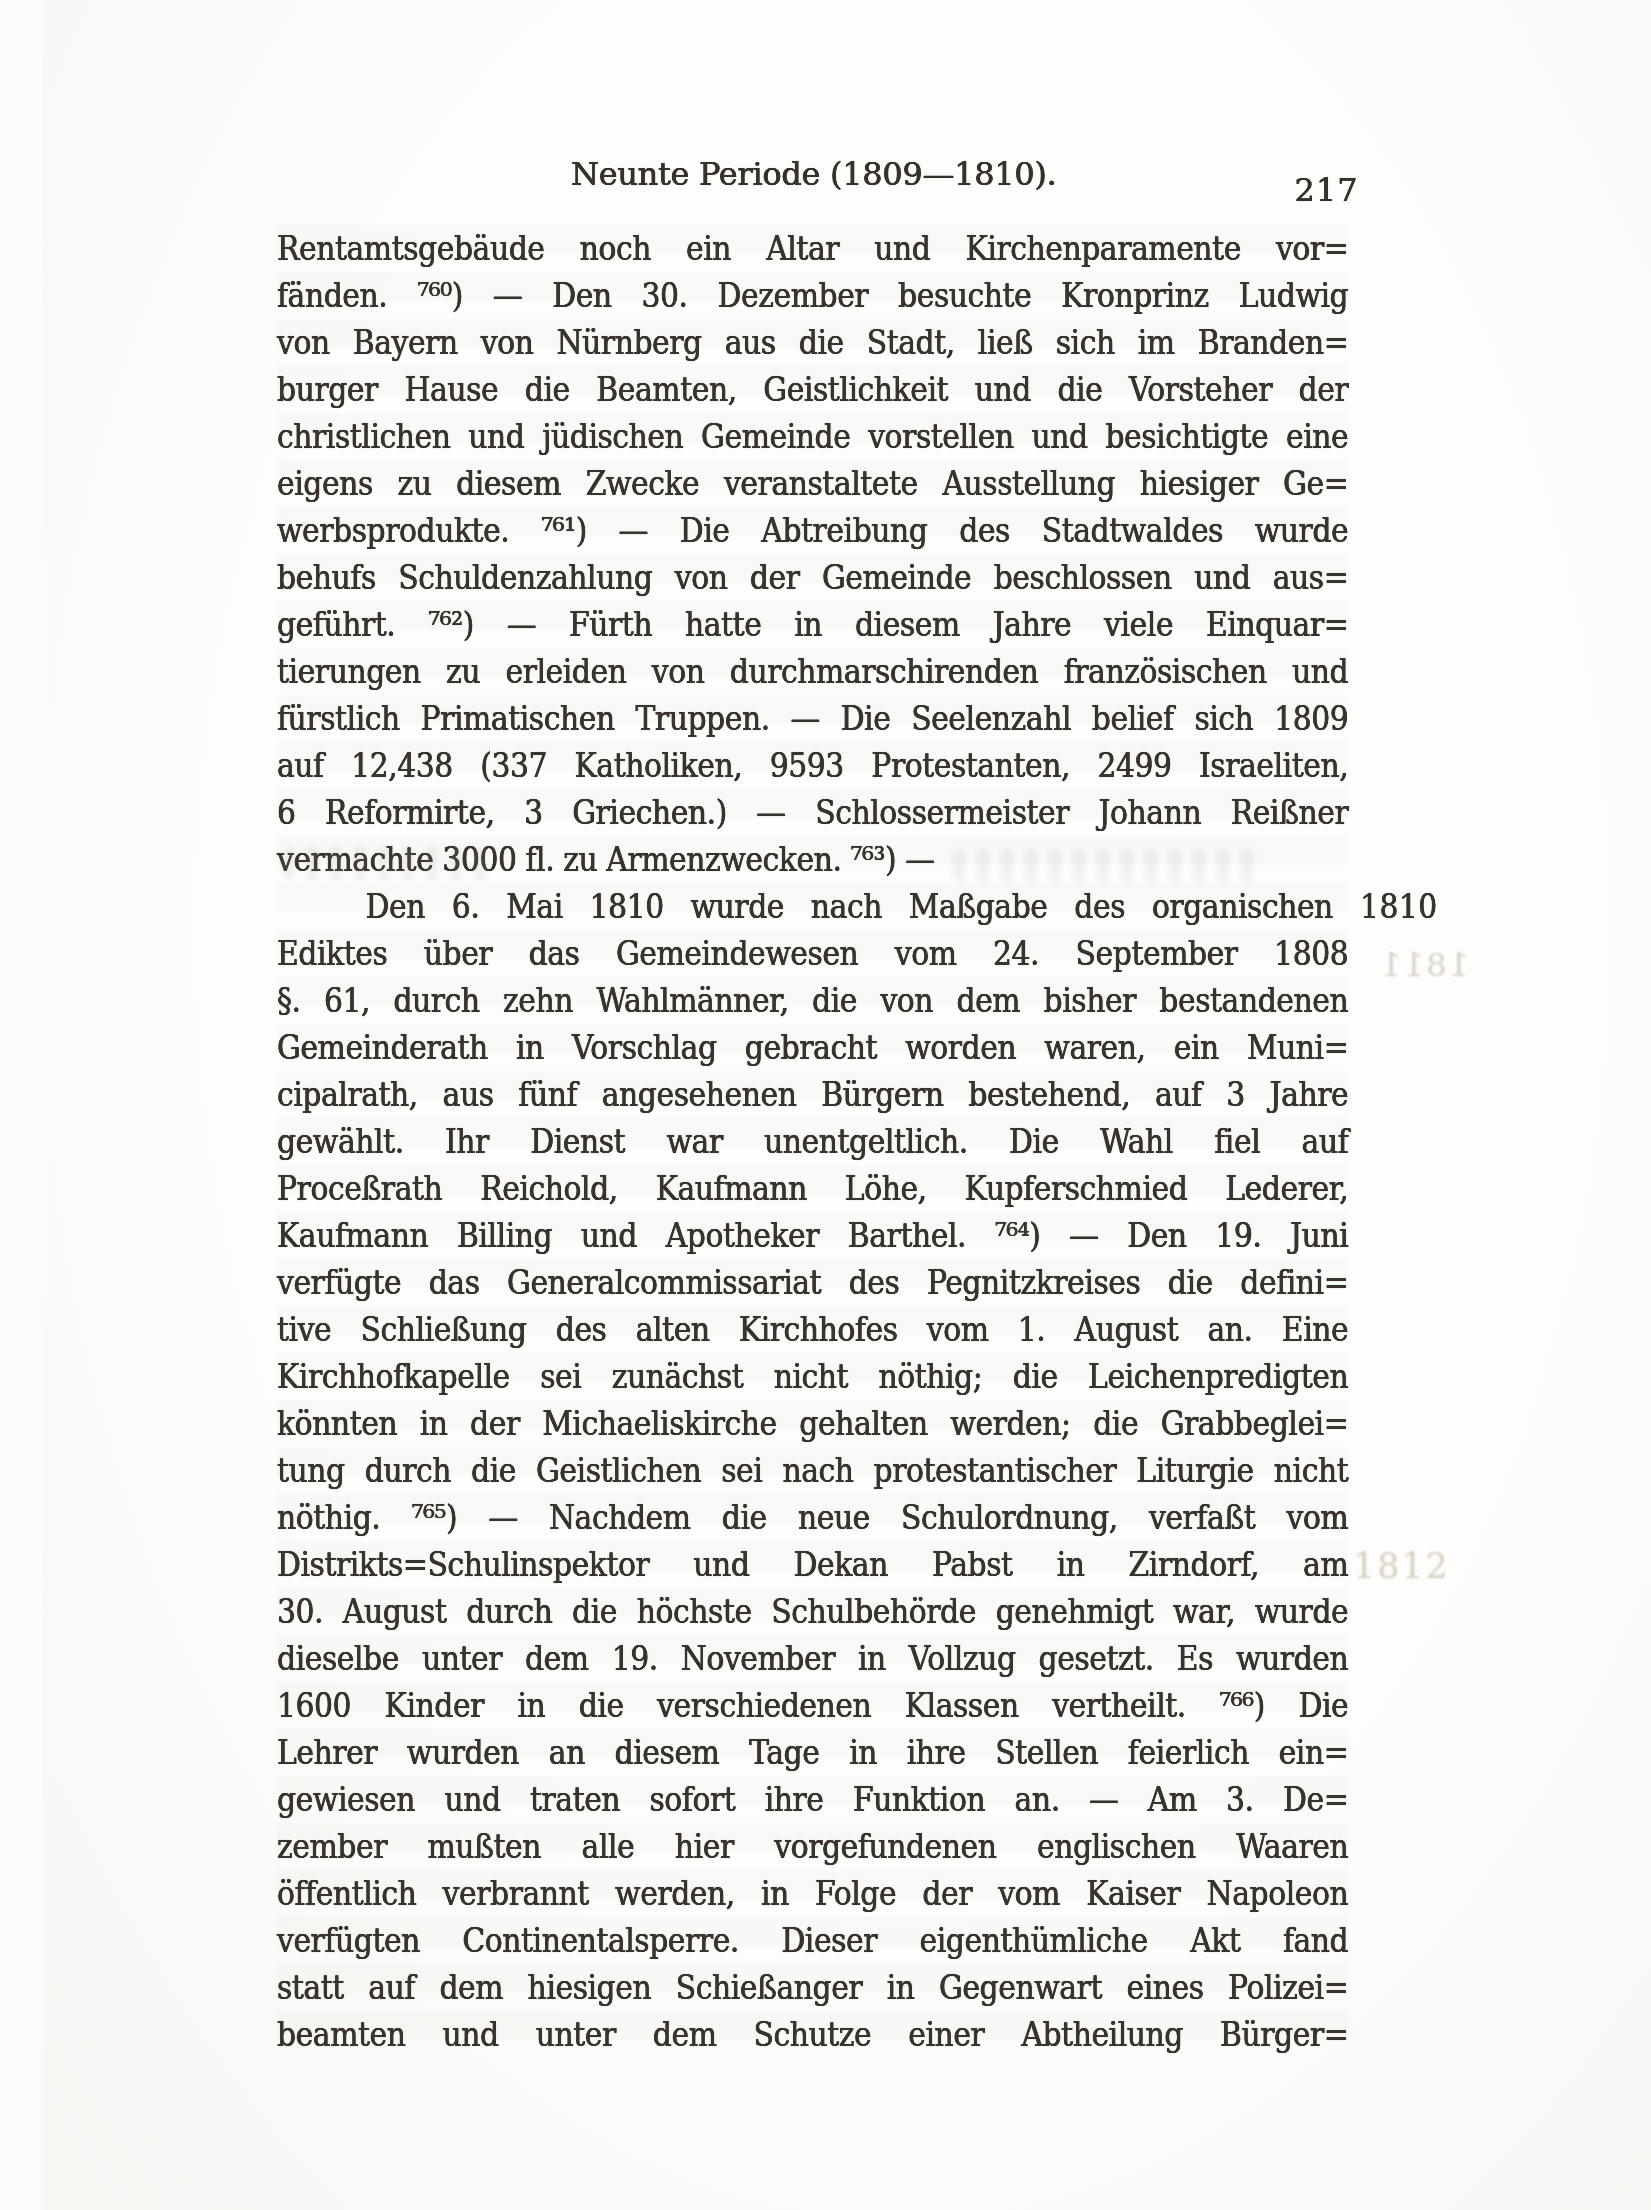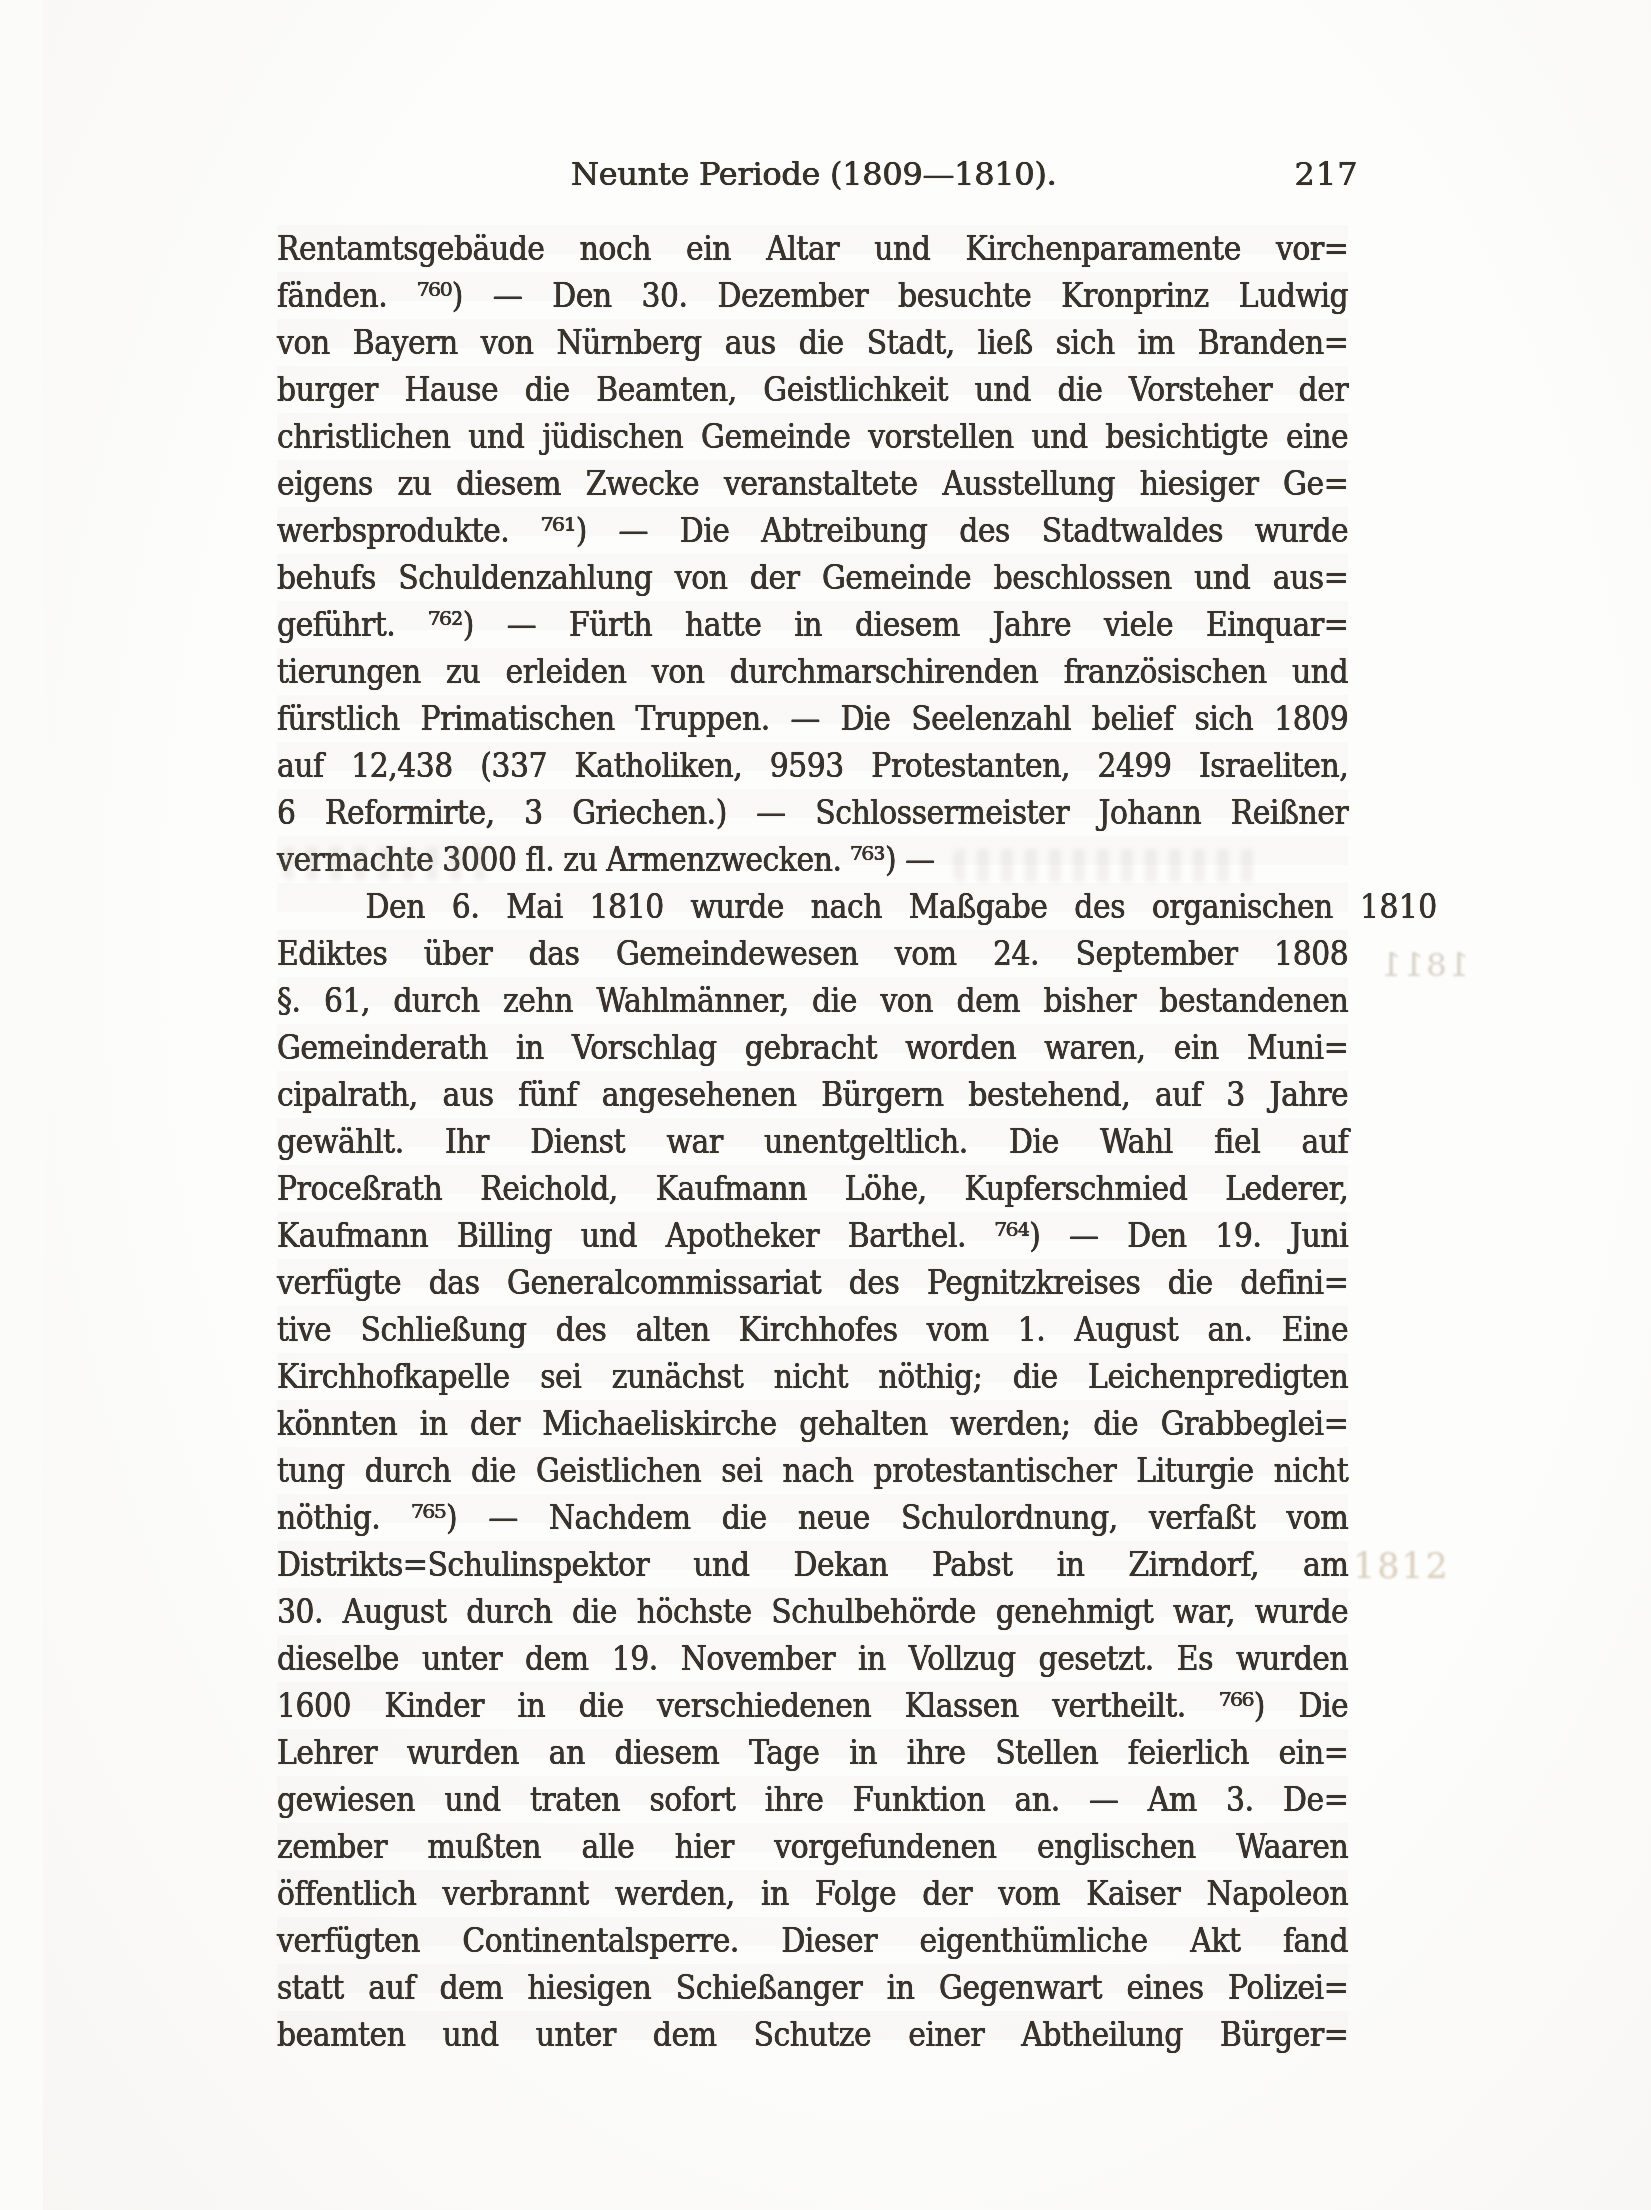--- a/index.html
+++ b/index.html
@@ -14,21 +14,21 @@
     color:#363129;
     margin-left:43px;
   }
   
   .running-header{
     position:absolute;left:234px;top:149px;width:1072px;height:50px;
     font-size:32px;line-height:50px;
     text-shadow:0.3px 0 currentColor,-0.3px 0 currentColor,0 0 1px rgba(60,54,46,.55);
   }
   .header-title{position:absolute;left:294px;top:0;letter-spacing:-0.3px;white-space:nowrap;}
-  .page-number{position:absolute;right:-9.6px;top:0;letter-spacing:1px;}
+  .page-number{position:absolute;right:-9.6px;top:16px;letter-spacing:1px;}
   
   .bodytext{
     position:absolute;left:234px;top:225px;width:1185px;
     transform:scaleX(0.904);transform-origin:left top;
     font-size:33px;line-height:47px;letter-spacing:-0.5px;
     color:#38332c;
     text-shadow:0.3px 0 currentColor,-0.3px 0 currentColor,0 0 1px rgba(60,54,46,.5);
     background:repeating-linear-gradient(180deg, rgba(203,198,188,.08) 0 29px, rgba(255,255,255,0) 29px 47px);
   }
   .line{position:relative;display:block;height:47px;overflow:visible;}

